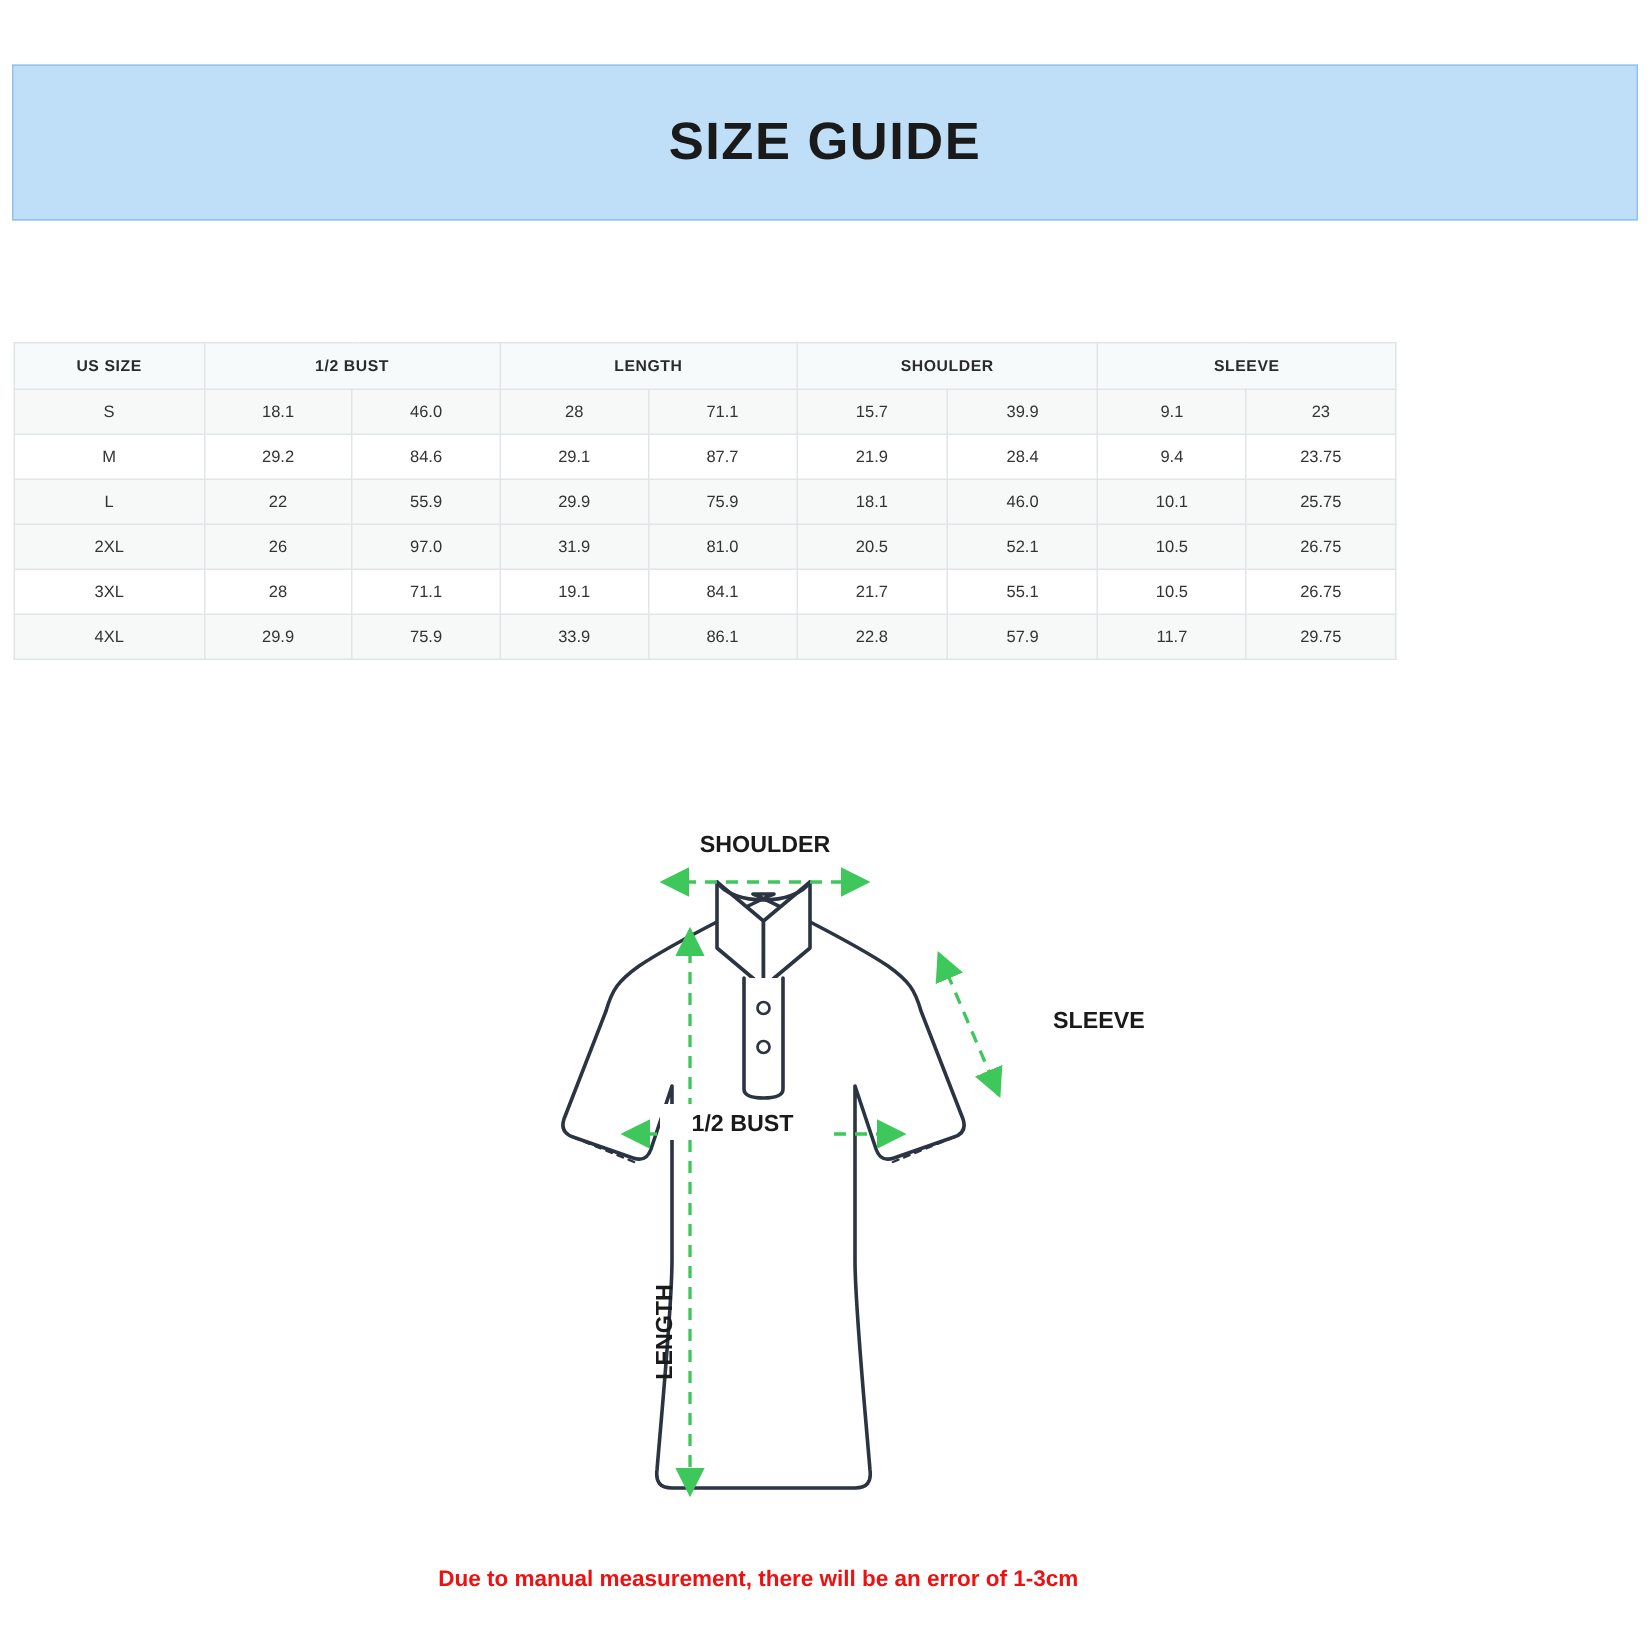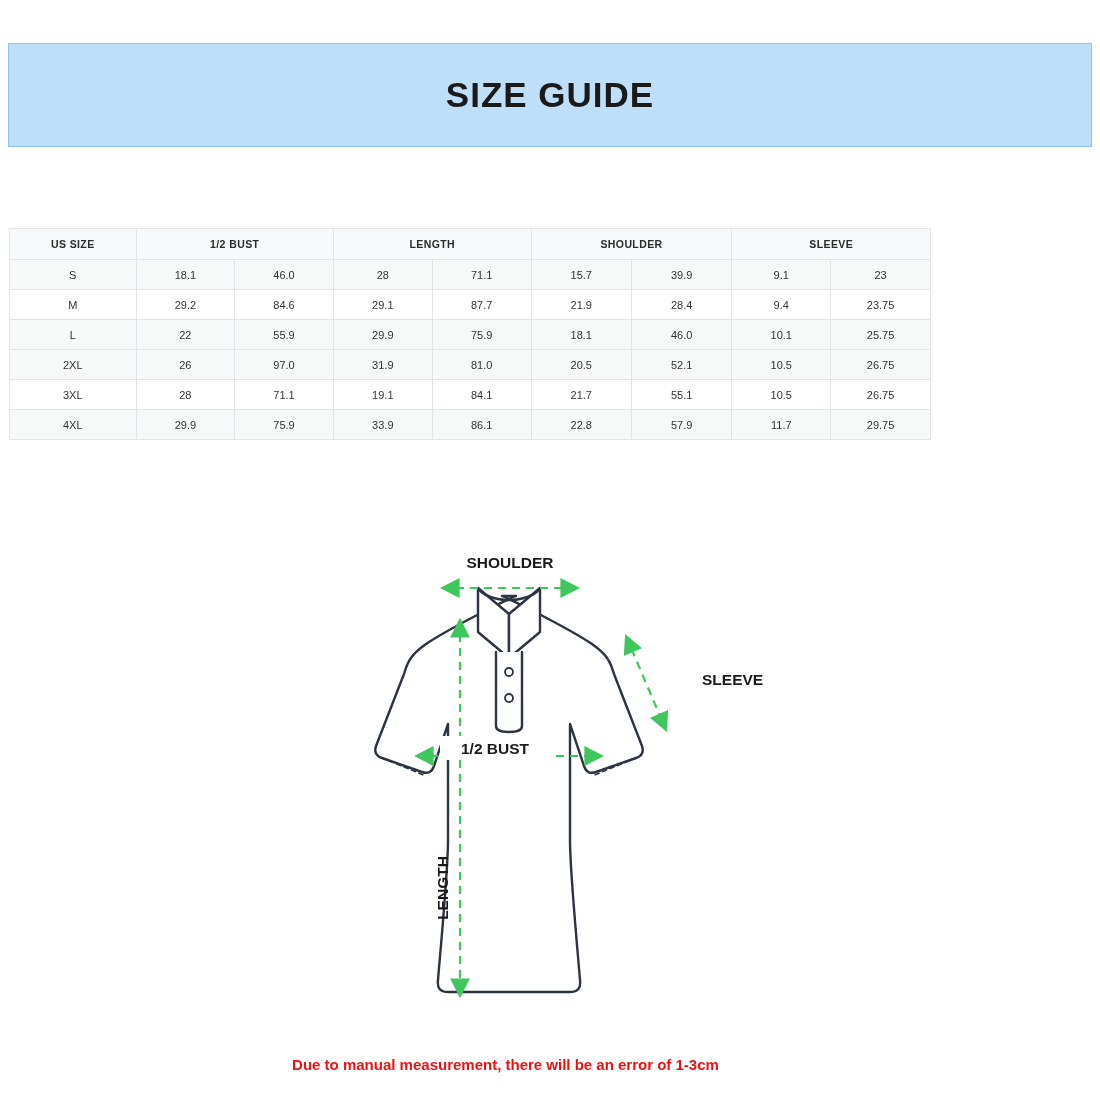--- a/index.html
+++ b/index.html
@@ -104,21 +104,20 @@
   .note {
     position: absolute;
     left: 0;
     top: 1044px;
     width: 1011px;
     text-align: center;
     font-size: 15px;
     font-weight: bold;
     color: #ee1111;
     font-family: "Liberation Sans", sans-serif;
-    margin-top: 12px;
   }
 </style>
 </head>
 <body>
 
 <div class="page">
 
   <div class="banner">
     <div class="banner-title">SIZE GUIDE</div>
   </div>

